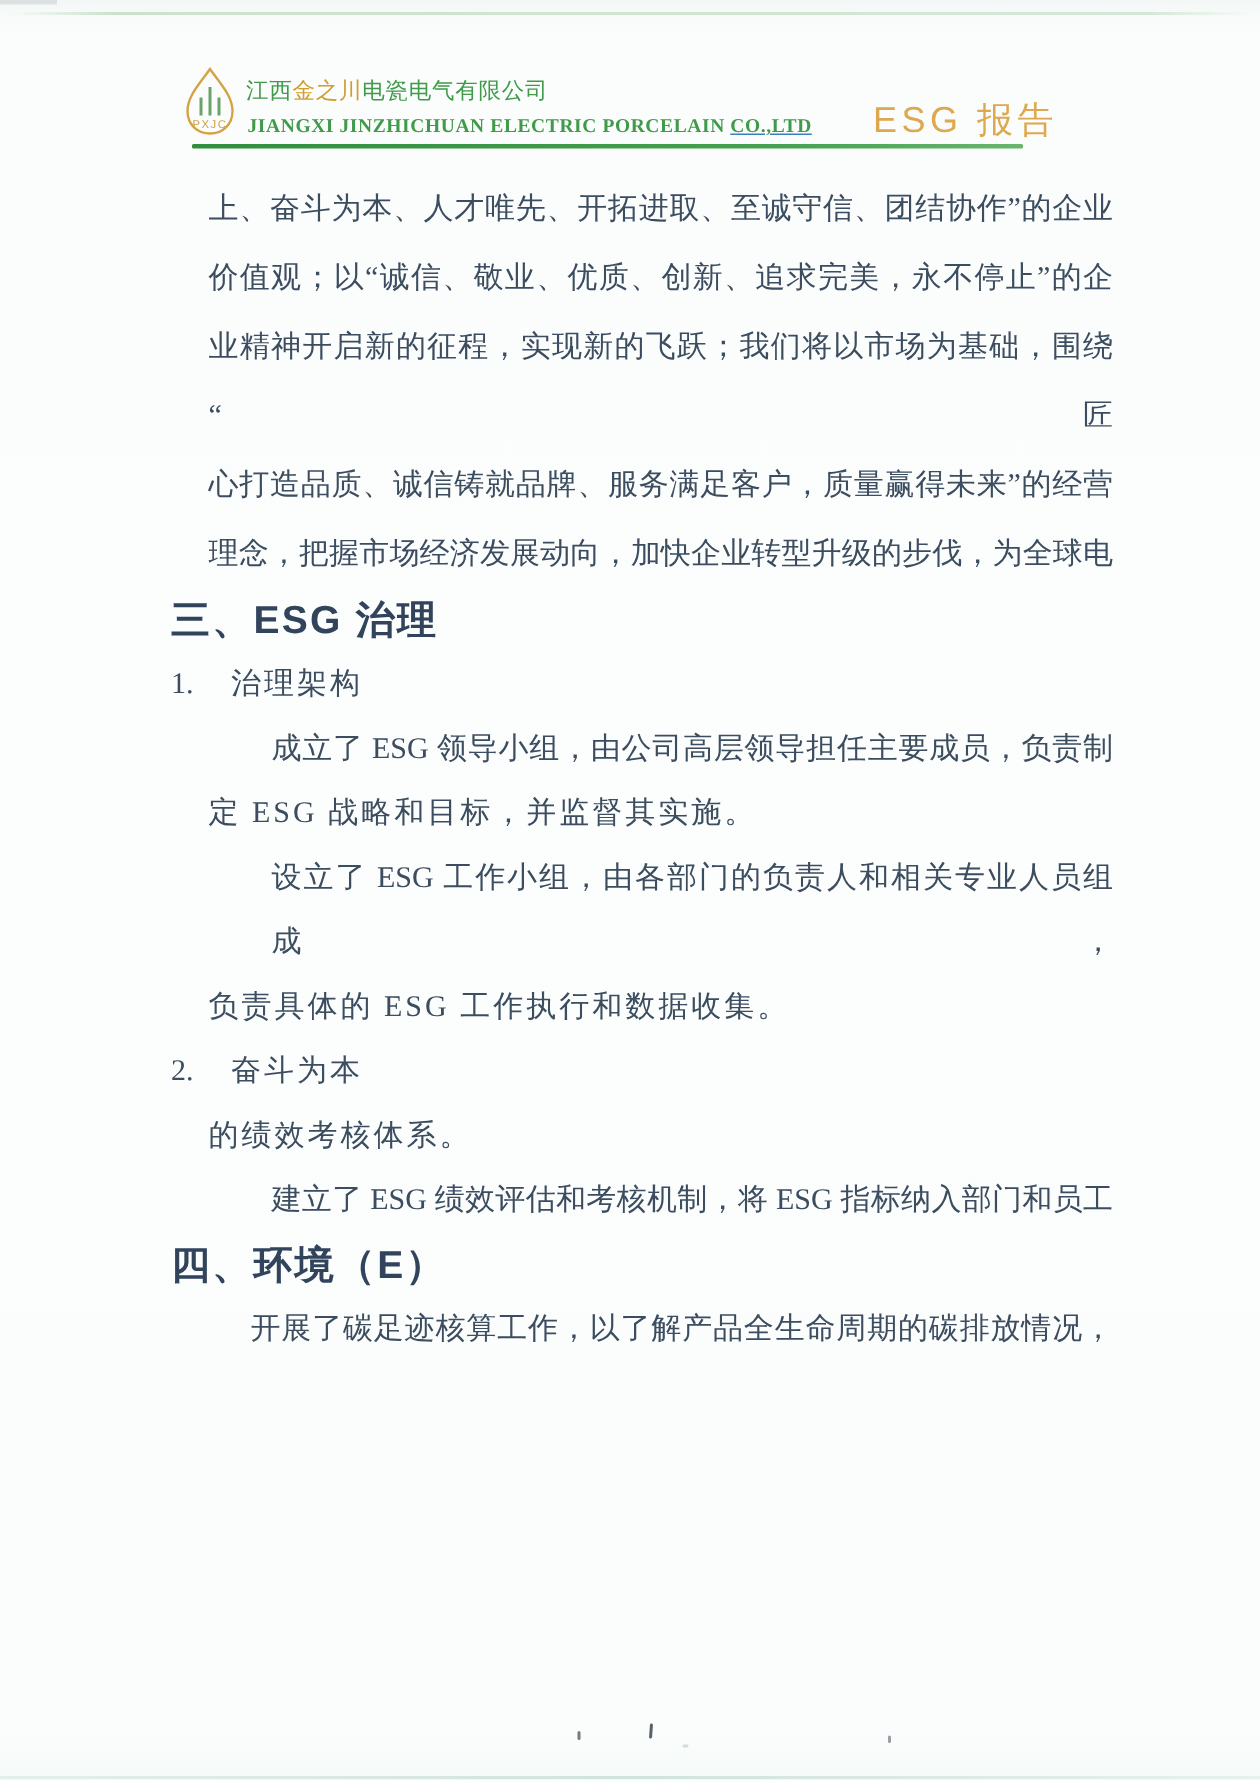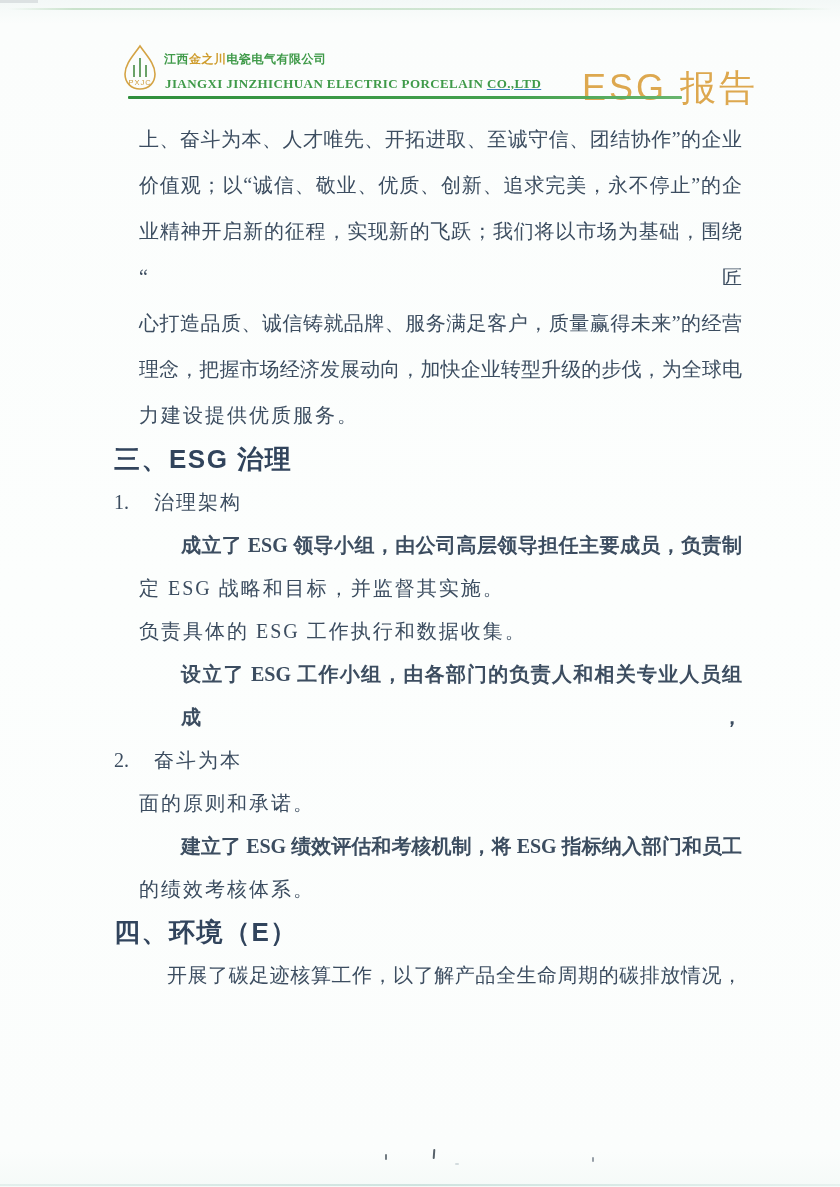--- a/index.html
+++ b/index.html
@@ -15,38 +15,38 @@
   .bottom-edge{position:absolute;left:0;right:0;bottom:1px;height:2px;
     background:linear-gradient(to right,#e3efec,#cfe3df 50%,#e6f1ee);}
   .speck{position:absolute;border-radius:1px;}
   .s1{left:385px;top:1154px;width:2px;height:6px;background:#44505a;opacity:.75;}
   .s2{left:433px;top:1149px;width:2px;height:10px;background:#3a4550;opacity:.85;transform:rotate(4deg);}
   .s3{left:592px;top:1157px;width:2px;height:5px;background:#556070;opacity:.6;}
   .s4{left:455px;top:1163px;width:4px;height:2px;background:#9aacb4;opacity:.4;}
 
   
   .logo-icon{position:absolute;left:117px;top:44px;width:46px;height:48px;}
-  .company-cn{position:absolute;left:164px;top:51px;font-size:12px;font-weight:bold;
+  .company-cn{position:absolute;left:164px;top:51px;font-size:15px;font-weight:normal;
     color:#3f9a49;letter-spacing:.5px;white-space:nowrap;}
   .company-cn .gold{color:#cf9d2e;}
   .company-en{position:absolute;left:165px;top:76px;font-size:13px;font-weight:bold;
     color:#3f9a49;letter-spacing:.4px;white-space:nowrap;}
   .company-en .en-tail{text-decoration:underline;text-decoration-color:#3a7fc1;}
-  .doc-label{position:absolute;left:582px;top:64px;font-size:36px;color:#dda84f;
+  .doc-label{position:absolute;left:582px;top:64px;font-size:24px;color:#dda84f;
     letter-spacing:3px;font-family:"Liberation Sans",sans-serif;white-space:nowrap;}
   .rule{position:absolute;left:128px;top:96px;width:554px;height:3px;border-radius:1px;
     background:linear-gradient(to right,#2f8f3c,#44a14e 70%,#68b56e);}
 
   
   .doc{position:absolute;left:114px;top:116px;width:628px;font-size:20px;
     line-height:43px;color:#3c4d60;}
   .para .line{text-align:justify;text-align-last:justify;margin-left:25px;}
   .para .line.last{text-align-last:left;letter-spacing:2px;}
   .para.lead .line{line-height:46px;}
-  .para.ind-2 .line.first{padding-left:42px;font-weight:bold;}
+  .para.ind-2 .line.first{padding-left:42px;}
   .para.ind-1 .line.first{padding-left:28px;}
   .heading{font-family:"Liberation Sans",sans-serif;font-weight:bold;font-size:26px;
     letter-spacing:1.5px;color:#31445c;line-height:43px;}
   .item{letter-spacing:2px;line-height:43px;}
   .item .num{display:inline-block;width:40px;letter-spacing:0;}
 </style>
 </head>
 <body>
 
 <div class="page">
@@ -70,39 +70,37 @@
     <div class="rule"></div>
   </header>
 
   <main class="doc">
       <div class="para lead">
         <div class="line first">上、奋斗为本、人才唯先、开拓进取、至诚守信、团结协作”的企业</div>
         <div class="line">价值观；以“诚信、敬业、优质、创新、追求完美，永不停止”的企</div>
         <div class="line">业精神开启新的征程，实现新的飞跃；我们将以市场为基础，围绕“匠</div>
         <div class="line">心打造品质、诚信铸就品牌、服务满足客户，质量赢得未来”的经营</div>
         <div class="line">理念，把握市场经济发展动向，加快企业转型升级的步伐，为全球电</div>
-        <div class="line last">力建设提供优质服务。</div>
       </div>
       <div class="heading">三、ESG 治理</div>
       <div class="item"><span class="num">1.</span><span>治理架构</span></div>
       <div class="para ind-2">
         <div class="line first">成立了 ESG 领导小组，由公司高层领导担任主要成员，负责制</div>
         <div class="line last">定 ESG 战略和目标，并监督其实施。</div>
       </div>
       <div class="para ind-2">
+        <div class="line first">设立了 ESG 工作小组，由各部门的负责人和相关专业人员组成，</div>
         <div class="line last">负责具体的 ESG 工作执行和数据收集。</div>
-        <div class="line first">设立了 ESG 工作小组，由各部门的负责人和相关专业人员组成，</div>
       </div>
       <div class="item"><span class="num">2.</span><span>奋斗为本</span></div>
       <div class="para ind-2">
-        <div class="line last">面的原则和承诺。</div>
       </div>
       <div class="para ind-2">
+        <div class="line last">的绩效考核体系。</div>
         <div class="line first">建立了 ESG 绩效评估和考核机制，将 ESG 指标纳入部门和员工</div>
-        <div class="line last">的绩效考核体系。</div>
       </div>
       <div class="heading">四、环境（E）</div>
       <div class="para ind-1">
         <div class="line first">开展了碳足迹核算工作，以了解产品全生命周期的碳排放情况，</div>
       </div>
     </main>
 
   <div class="speck s1"></div>
   <div class="speck s2"></div>
   <div class="speck s3"></div>

